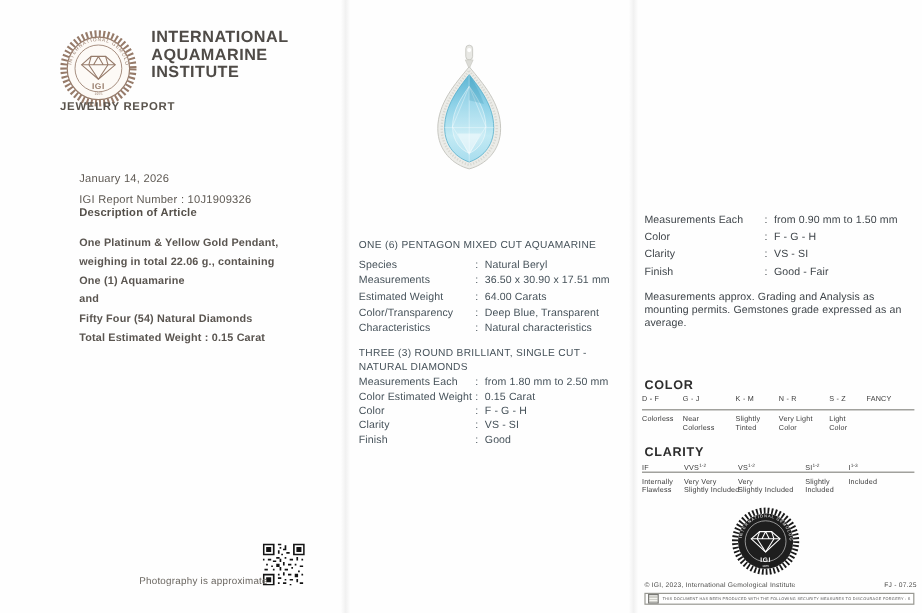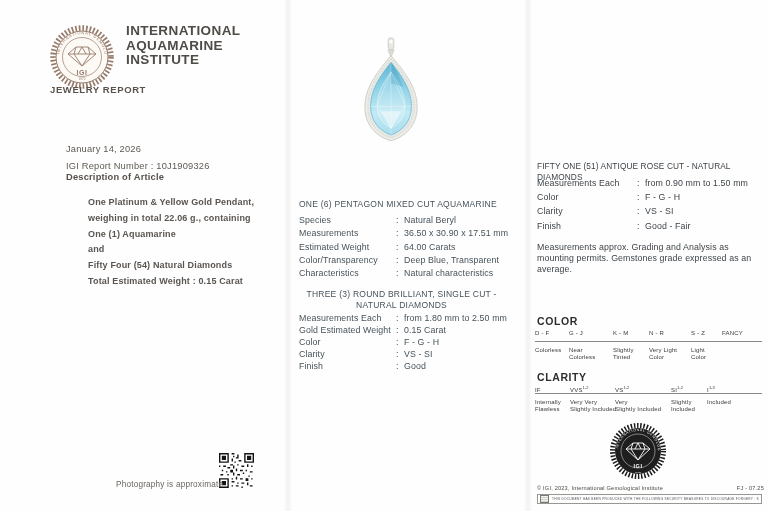--- a/index.html
+++ b/index.html
@@ -22,29 +22,29 @@
   .org-name{position:absolute;left:90px;top:24px;font-size:13.5px;font-weight:bold;
     color:#4f4b47;letter-spacing:0.4px;line-height:14.5px;}
   .jewelry-report{position:absolute;left:14px;top:84px;font-size:9.5px;font-weight:bold;
     color:#59534c;letter-spacing:0.6px;}
   .meta-line{position:absolute;left:30px;font-size:9.3px;color:#5f5a54;letter-spacing:0.2px;}
   #report-number-line{top:117px;margin-top:44px;}
   #date-line{top:144px;}
   .desc-heading{position:absolute;left:30px;top:172px;font-size:9.3px;font-weight:bold;
     color:#55504a;letter-spacing:0.2px;}
   .desc-block{position:absolute;left:30px;top:195px;width:215px;}
-  .desc-line{font-size:9px;font-weight:bold;color:#5a5550;line-height:15.8px;letter-spacing:0.15px;margin-left:22px;}
+  .desc-line{font-size:9px;font-weight:bold;color:#5a5550;line-height:15.8px;letter-spacing:0.15px;}
   .qr{position:absolute;left:183px;top:453px;}
   .photo-note{position:absolute;left:32px;top:480px;font-size:8.2px;color:#6a6660;letter-spacing:0.2px;padding-left:48px;}
 
   
   .pendant{position:absolute;left:62px;top:36px;}
   .sec-heading{font-size:8.5px;color:#46525a;letter-spacing:0.25px;line-height:10.5px;}
   #mid-h1{position:absolute;left:7px;top:199px;width:220px;}
-  #mid-h2{position:absolute;left:7px;top:289px;width:205px;text-align:center;}
+  #mid-h2{position:absolute;left:7px;top:289px;width:205px;}
   .kv-rows{position:absolute;}
   #mid-rows1{left:7px;top:215px;width:222px;}
   #mid-rows1 .kv-row{height:13.3px;}
   #mid-rows2{left:7px;top:313px;width:222px;}
   #mid-rows2 .kv-row{height:11.9px;}
   .kv-row{display:flex;align-items:flex-start;}
   .kv-label{font-size:8.8px;color:#46525a;width:97px;flex:0 0 97px;letter-spacing:0.1px;}
   .kv-colon{font-size:8.8px;color:#46525a;width:8px;flex:0 0 8px;}
   .kv-value{font-size:8.8px;color:#46525a;letter-spacing:0.1px;}
 
@@ -205,21 +205,21 @@
 
   <div class="sec-heading" id="mid-h2">THREE (3) ROUND BRILLIANT, SINGLE CUT - NATURAL DIAMONDS</div>
 
   <div class="kv-rows" id="mid-rows2">
     <div class="kv-row">
       <span class="kv-label">Measurements Each</span>
       <span class="kv-colon">:</span>
       <span class="kv-value">from 1.80 mm to 2.50 mm</span>
     </div>
     <div class="kv-row">
-      <span class="kv-label">Gold Estimated Weight</span>
+      <span class="kv-label">Color Estimated Weight</span>
       <span class="kv-colon">:</span>
       <span class="kv-value">0.15 Carat</span>
     </div>
     <div class="kv-row">
       <span class="kv-label">Color</span>
       <span class="kv-colon">:</span>
       <span class="kv-value">F - G - H</span>
     </div>
     <div class="kv-row">
       <span class="kv-label">Clarity</span>
@@ -229,21 +229,20 @@
     <div class="kv-row">
       <span class="kv-label">Finish</span>
       <span class="kv-colon">:</span>
       <span class="kv-value">Good</span>
     </div>
   </div>
 </div>
 
 <div class="panel" id="panel-right">
 
-  <div class="sec-heading" id="right-h1">FIFTY ONE (51) ANTIQUE ROSE CUT - NATURAL DIAMONDS</div>
 
   <div class="kv-rows" id="right-rows">
     <div class="kv-row">
       <span class="kv-label">Measurements Each</span>
       <span class="kv-colon">:</span>
       <span class="kv-value">from 0.90 mm to 1.50 mm</span>
     </div>
     <div class="kv-row">
       <span class="kv-label">Color</span>
       <span class="kv-colon">:</span>

